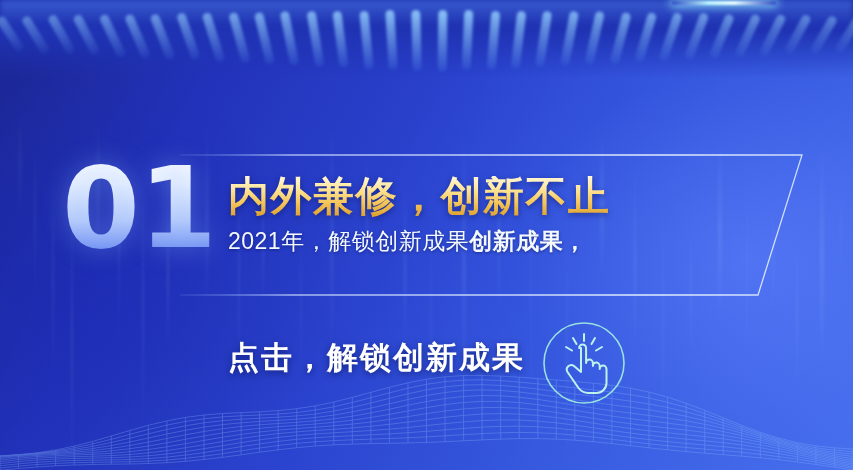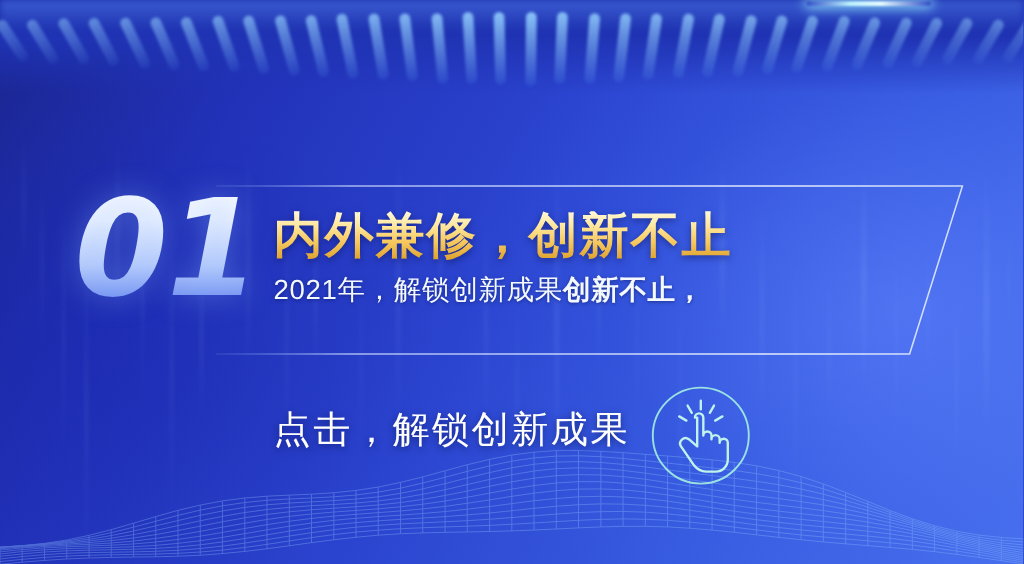--- a/index.html
+++ b/index.html
@@ -48,21 +48,21 @@
   
   .mesh{position:absolute;left:0;bottom:0;width:853px;height:150px;opacity:.75;}
 
   
   .frame{position:absolute;left:178px;top:152px;width:628px;height:146px;}
   .frame svg{display:block;}
 
   
   .bignum{
     position:absolute;left:62px;top:152px;
-    font-size:112px;font-weight:700;font-style:italic;
+    font-size:112px;font-weight:700;
     letter-spacing:-1px;line-height:1;
     font-family:"DejaVu Sans","Liberation Sans",sans-serif;
     background:linear-gradient(180deg,#ffffff 0%,#f0f5ff 28%,#b9ccfb 62%,#6d8cf0 88%,#4c72e8 100%);
     -webkit-background-clip:text;background-clip:text;
     color:transparent;-webkit-text-fill-color:transparent;
     text-shadow:0 0 26px rgba(150,190,255,.35);
   }
 
   
   .headline{
@@ -82,21 +82,21 @@
   .sub2{
     position:absolute;left:228px;top:257px;
     font-size:23px;color:#f4f8ff;line-height:1.28;letter-spacing:.5px;
     text-shadow:0 1px 3px rgba(10,25,95,.6);
   }
   .sub1 b,.sub2 b{font-weight:700;}
 
   
   .cta{
     position:absolute;left:228px;top:337px;
-    font-size:31px;font-weight:400;color:#ffffff;letter-spacing:2px;
+    font-size:31px;font-weight:700;color:#ffffff;letter-spacing:2px;
     text-shadow:0 2px 6px rgba(8,22,90,.65);
   }
   .handwrap{position:absolute;left:541px;top:320px;width:86px;height:86px;}
 </style>
 </head>
 <body>
 
 <div id="stage">
 
   <div class="topband">
@@ -248,21 +248,21 @@
         </linearGradient>
       </defs>
       <path d="M 2 3 L 624 3 L 580 143 L 2 143" fill="none" stroke="url(#fstroke)" stroke-width="1.3"></path>
     </svg>
   </div>
 
   <div class="bignum">01</div>
 
   <div class="headline">内外兼修，创新不止</div>
 
-  <div class="sub1"><span>2021年，解锁创新成果</span><b>创新不止，</b></div>
+  <div class="sub1"><span>2021年，解锁创新成果</span><b>创新成果，</b></div>
 
 
   <div class="cta">点击，解锁创新成果</div>
 
   <div class="handwrap">
     <svg width="86" height="86" viewBox="0 0 86 86">
       <circle cx="43" cy="43" r="40" fill="none" stroke="#9fe8e0" stroke-width="1.6" opacity="0.95"></circle>
       <g stroke="#bff2ea" stroke-width="2" stroke-linecap="round" fill="none">
         <line x1="43" y1="14" x2="43" y2="21"></line>
         <line x1="32" y1="18" x2="35.5" y2="24"></line>

